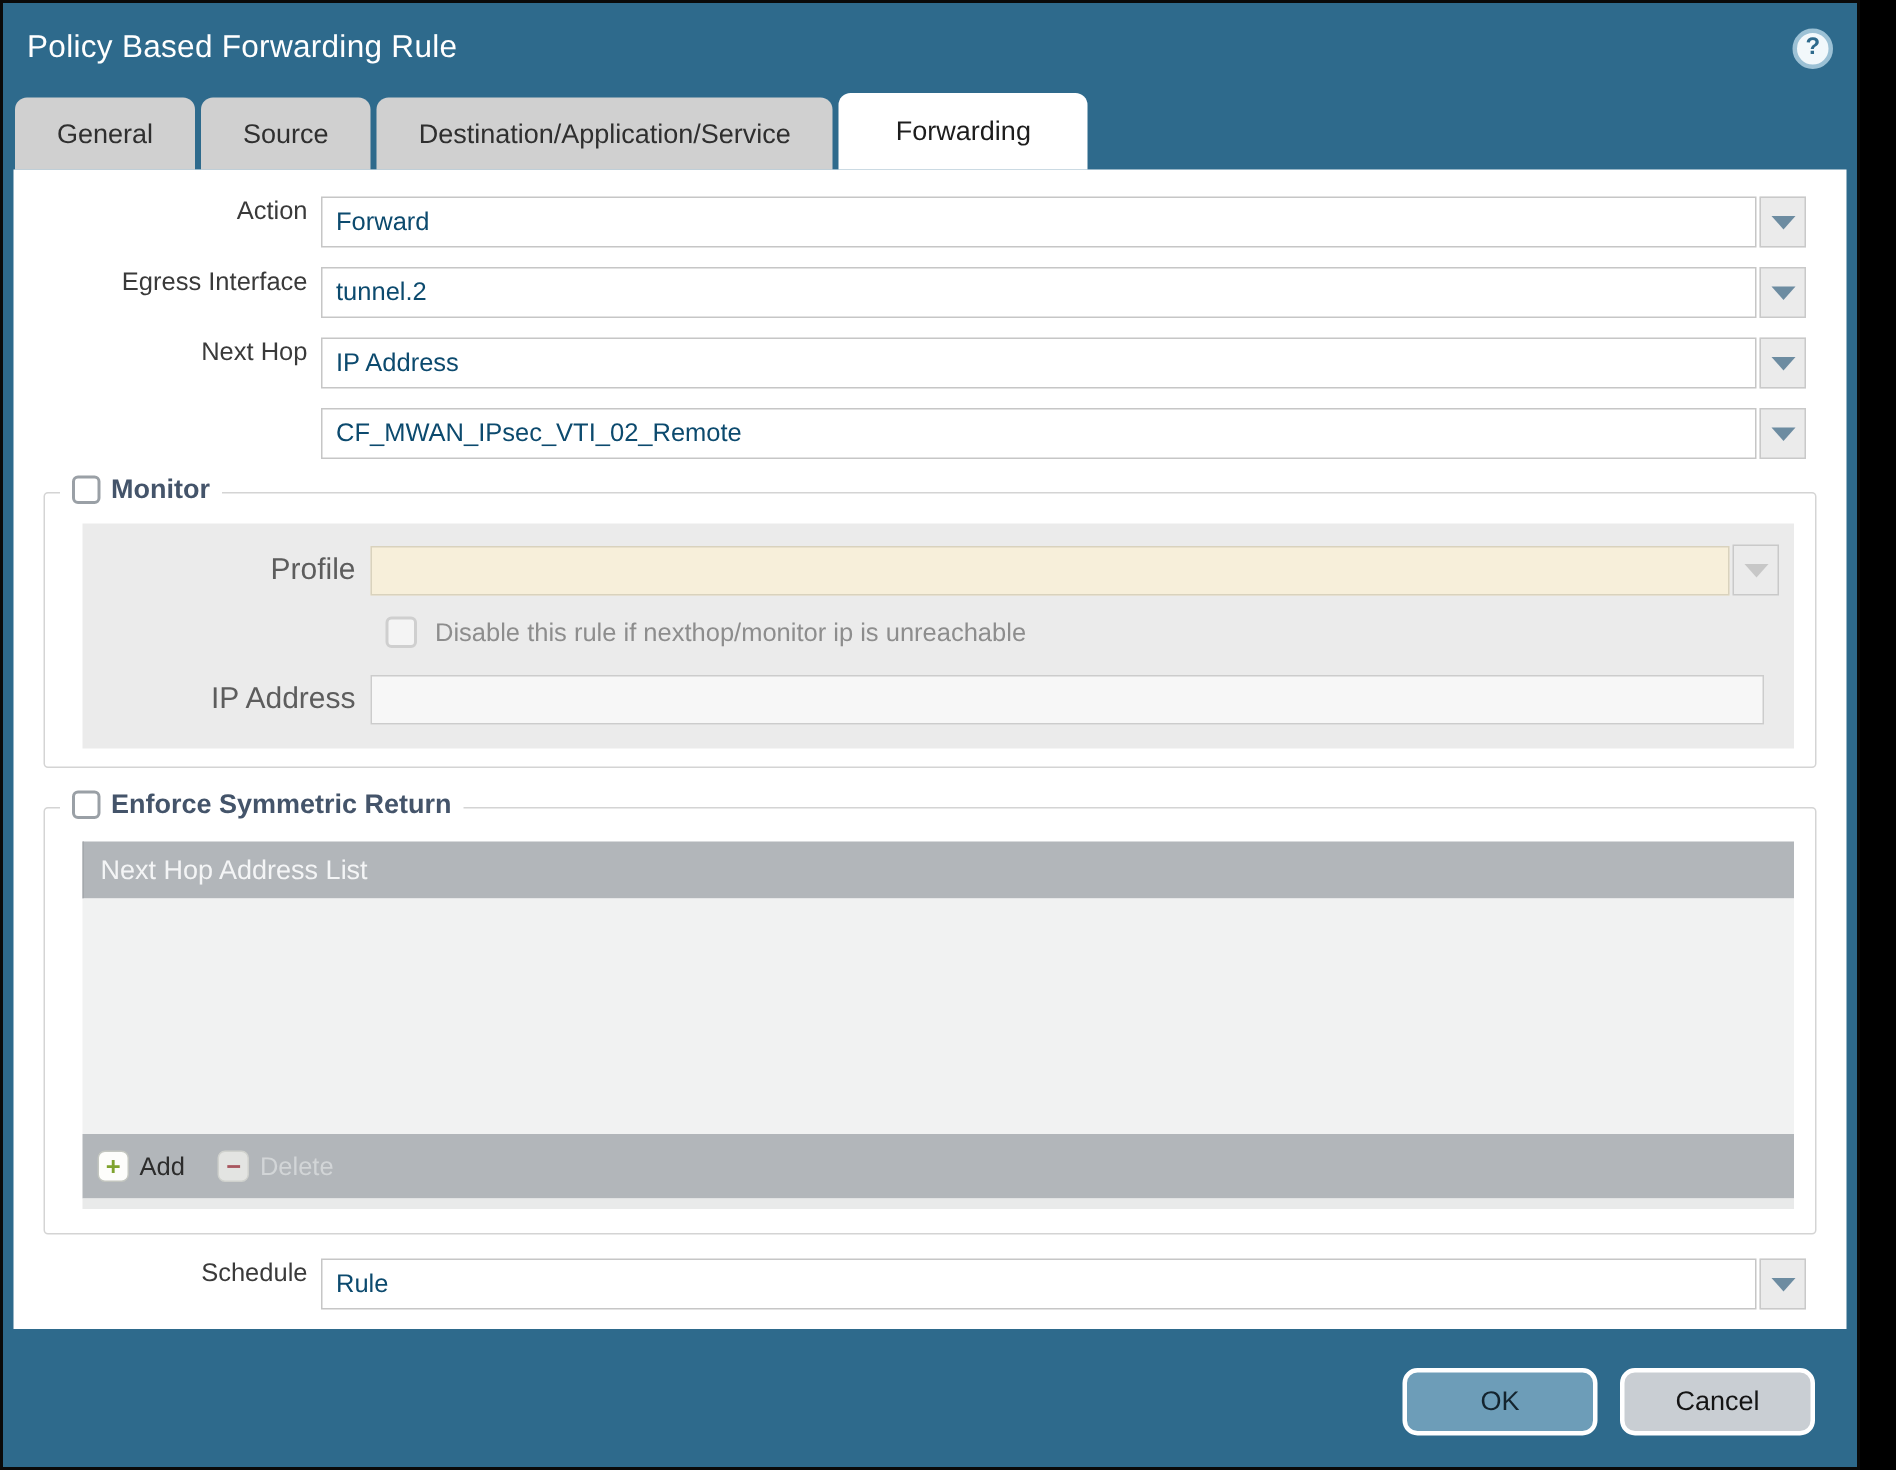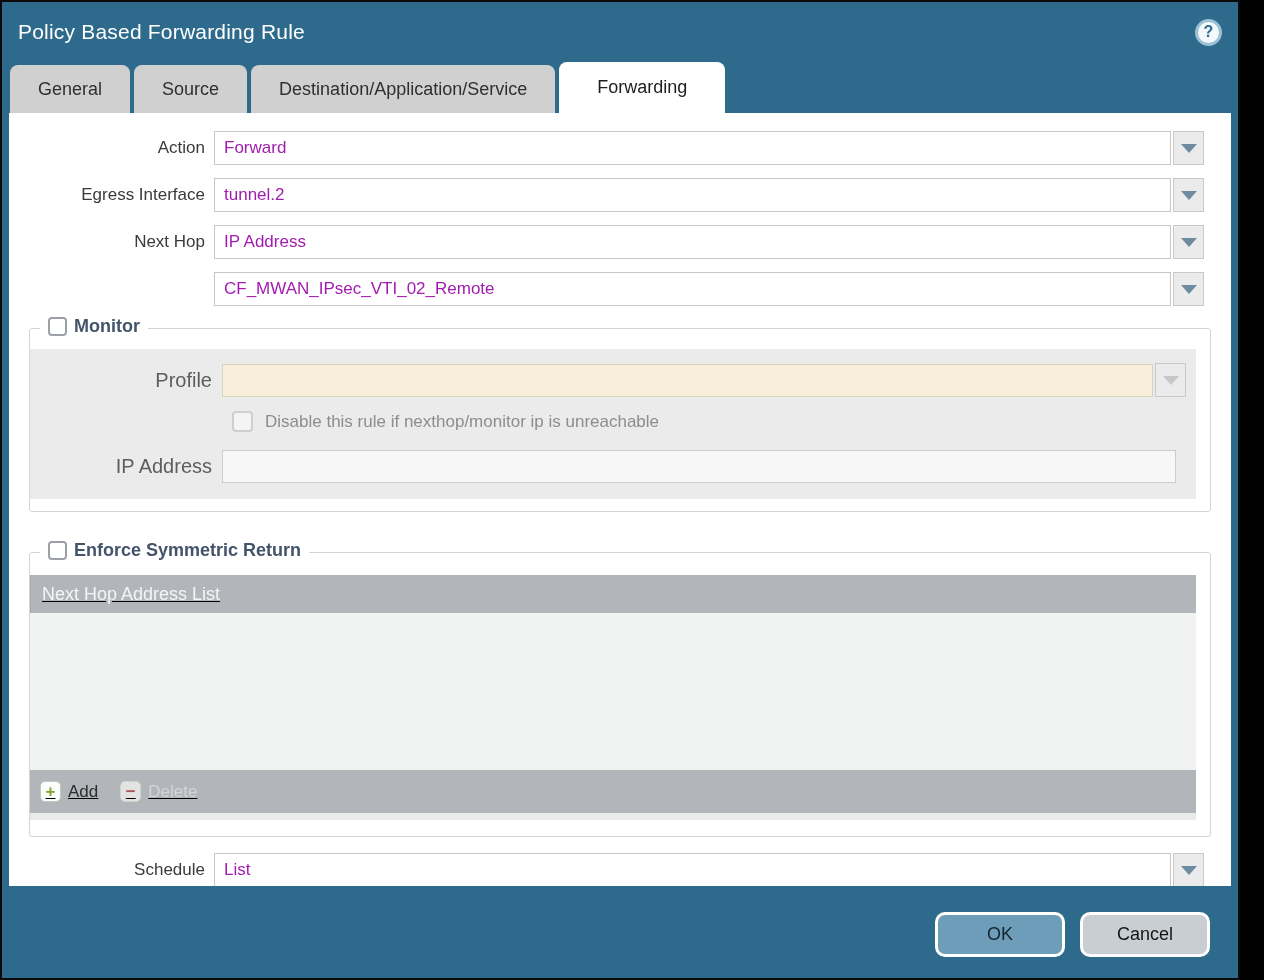--- a/index.html
+++ b/index.html
@@ -43,47 +43,47 @@
   .tab.active {
     background:#ffffff; color:#1d1d1d; height:51px; padding:0 38px;
   }
 
   
   .content {
     background:#ffffff; margin:0 7px; flex:1; overflow:hidden;
     padding:18px 0 0 0;
   }
 
-  .form-row { display:flex; align-items:center; margin:0 0 13px 0; }
+  .form-row { display:flex; align-items:flex-start; margin:0 0 13px 0; }
   .form-row .flabel {
     width:205px; text-align:right; padding-right:9px; flex:none;
     color:#3a3a3a; font-size:17px;
   }
   .field { flex:1; display:flex; align-items:stretch; margin-right:27px; }
   .field .fvalue {
     flex:1; height:34px; border:1px solid #c6c6c6; background:#fff;
-    font-size:17px; color:#a21caf; padding:2px 9px; display:flex; align-items:center;
+    font-size:17px; color:#0c4a6e; padding:2px 9px; display:flex; align-items:center;
     font-family:"Liberation Sans","DejaVu Sans",sans-serif;
   }
   .drop-btn {
     width:31px; height:34px; margin-left:2px; flex:none;
     background:#ebebeb; border:1px solid #c9c9c9;
     display:flex; align-items:center; justify-content:center; cursor:pointer;
   }
   .arrow-down {
     width:0; height:0;
     border-left:8px solid transparent; border-right:8px solid transparent;
     border-top:9px solid #6d8ca1;
   }
   .drop-btn.disabled .arrow-down { border-top-color:#c7c7c7; }
 
   
   .fs {
     border:1px solid #d4d4d4; border-radius:3px;
-    margin:6px 20px 14px 20px; position:relative; padding:14px 14px 12px 0;
+    margin:6px 20px 14px 20px; position:relative; padding:14px 14px 12px 25px;
   }
   .fs-legend {
     position:absolute; top:-13px; left:10px; background:#fff;
     display:flex; align-items:center; gap:7px; padding:0 8px;
   }
   .fs-legend .fs-title { color:#44546a; font-weight:bold; font-size:18px; }
   .checkbox {
     width:19px; height:19px; border:2px solid #9aa0a6; border-radius:4px;
     background:#fff; flex:none; cursor:pointer;
   }
@@ -220,21 +220,21 @@
           <span class="checkbox"></span>
           <span class="cb-label">Disable this rule if nexthop/monitor ip is unreachable</span>
         </div>
         <div class="monitor-row">
           <div class="flabel">IP Address</div>
           <div class="ip-input"></div>
         </div>
       </div>
     </div>
 
-    <div class="fs" style="margin-top:40px; padding-bottom:16px;text-decoration:underline;">
+    <div class="fs" style="margin-top:26px; padding-bottom:16px;">
       <div class="fs-legend">
         <span class="checkbox"></span>
         <span class="fs-title">Enforce Symmetric Return</span>
       </div>
       <div class="nh-table">
         <div class="nh-header">Next Hop Address List</div>
         <div class="nh-body"></div>
         <div class="nh-footer">
           <div class="tbl-btn">
             <span class="icon-chip plus-chip">+</span>
@@ -245,21 +245,21 @@
             <span class="tlabel">Delete</span>
           </div>
         </div>
         <div class="nh-substrip"></div>
       </div>
     </div>
 
     <div class="form-row schedule-row">
       <div class="flabel">Schedule</div>
       <div class="field">
-        <div class="fvalue">List</div>
+        <div class="fvalue">Rule</div>
         <div class="drop-btn">
           <span class="arrow-down"></span>
         </div>
       </div>
     </div>
 
   </div>
 
   <div class="dlg-footer">
     <div class="btn btn-ok">OK</div>

